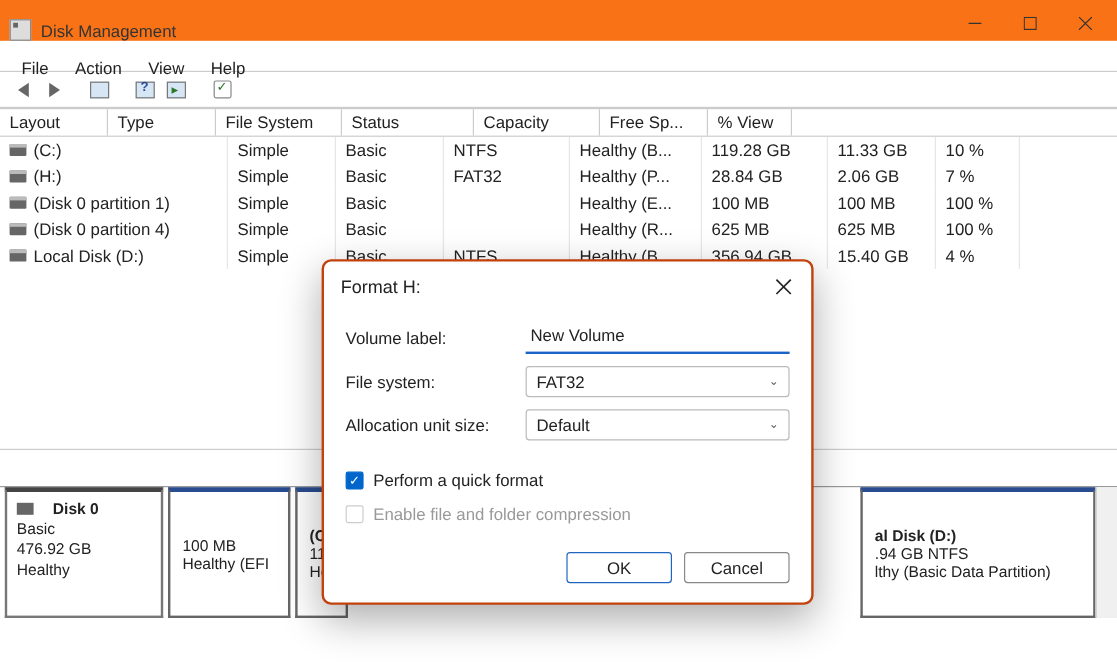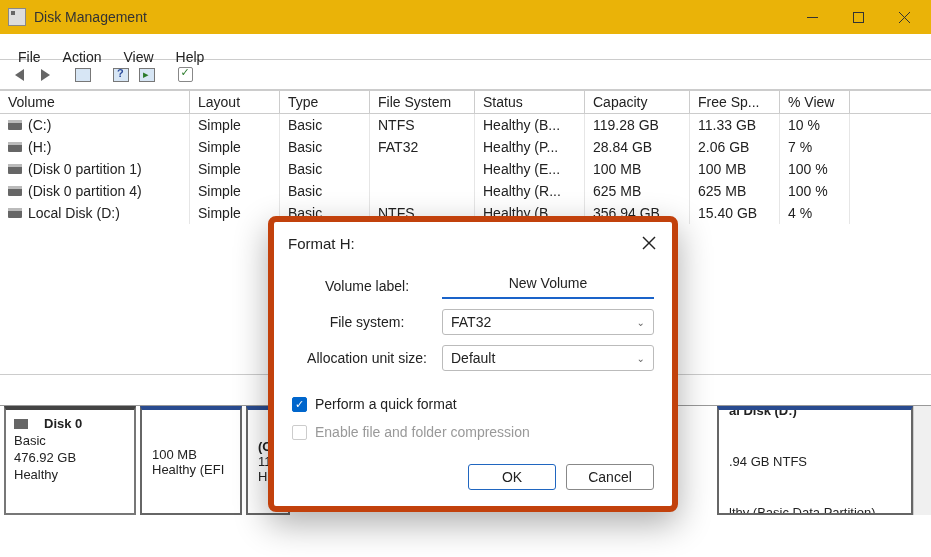--- a/index.html
+++ b/index.html
@@ -8,23 +8,23 @@
     font-size: 13px;
     background: #fff;
     color: #222;
     width: 931px;
     height: 557px;
     overflow: hidden;
     position: relative;
   }
   
   .titlebar {
-    display: flex; align-items: center;
+    display: flex; align-items: flex-end;
     height: 34px; padding: 0 4px 0 8px;
-    background: #eab308;
+    background: #f97316;
   }
   .titlebar .app-icon {
     width: 18px; height: 18px; margin-right: 8px;
     background: #ddd; border: 1px solid #888;
     position: relative;
   }
   .titlebar .app-icon::before {
     content: ""; position: absolute; left: 2px; top: 2px;
     width: 4px; height: 4px; background: #666;
   }
@@ -129,25 +129,24 @@
   .part b { font-weight: 600; }
   
   .backdrop {
     position: absolute; inset: 0;
   }
   .dialog {
     position: absolute;
     left: 268px; top: 216px;
     width: 410px;
     background: #fff;
-    border: 6px solid #c2410c;
+    border: 2px solid #c2410c;
     border-radius: 8px;
     box-shadow: 0 12px 34px rgba(0,0,0,.32);
     padding: 0;
-    text-align: center;
   }
   .dlg-title {
     display: flex; align-items: center; justify-content: space-between;
     padding: 12px 14px 6px 14px;
   }
   .dlg-title span { font-size: 15px; }
   .dlg-close { width: 18px; height: 18px; display:flex; align-items:center; justify-content:center; }
   .dlg-body { padding: 10px 18px 6px 18px; }
   .dlg-row { display:flex; align-items:center; height: 36px; }
   .dlg-row .lbl { width: 150px; font-size: 14px; }
@@ -238,21 +237,20 @@
       <div class="small-icon play"></div>
     </div>
   <div class="tool-sep"></div>
   <div class="tool-btn">
       <div class="small-icon chk"></div>
     </div>
 </div>
 
 <div class="vol-table">
   <div class="thead">
-    <div class="th c-vol">Volume</div>
     <div class="th c-lay">Layout</div>
     <div class="th c-typ">Type</div>
     <div class="th c-fs">File System</div>
     <div class="th c-st">Status</div>
     <div class="th c-cap">Capacity</div>
     <div class="th c-free">Free Sp...</div>
     <div class="th c-pct">% View</div>
   </div>
   <div class="tbody" id="tbody">
       <div class="trow">
@@ -337,21 +335,21 @@
       <div class="part" style="width: 102px;">
         <span>100 MB</span>
         <span>Healthy (EFI</span>
       </div>
       <div class="part" style="width: 44px;">
         <b>(C</b>
         <span>119</span>
         <span>Hea</span>
       </div>
       <div style="flex: 1 1 0%;"></div>
-      <div class="part" style="width: 196px; gap: 36px;">
+      <div class="part" style="width: 196px;">
         <b>al Disk  (D:)</b>
         <span>.94 GB NTFS</span>
         <span>lthy (Basic Data Partition)</span>
       </div>
     </div>
   <div class="lower-scroll"></div>
 </div>
 
 <div class="backdrop">
   <div class="dialog">

